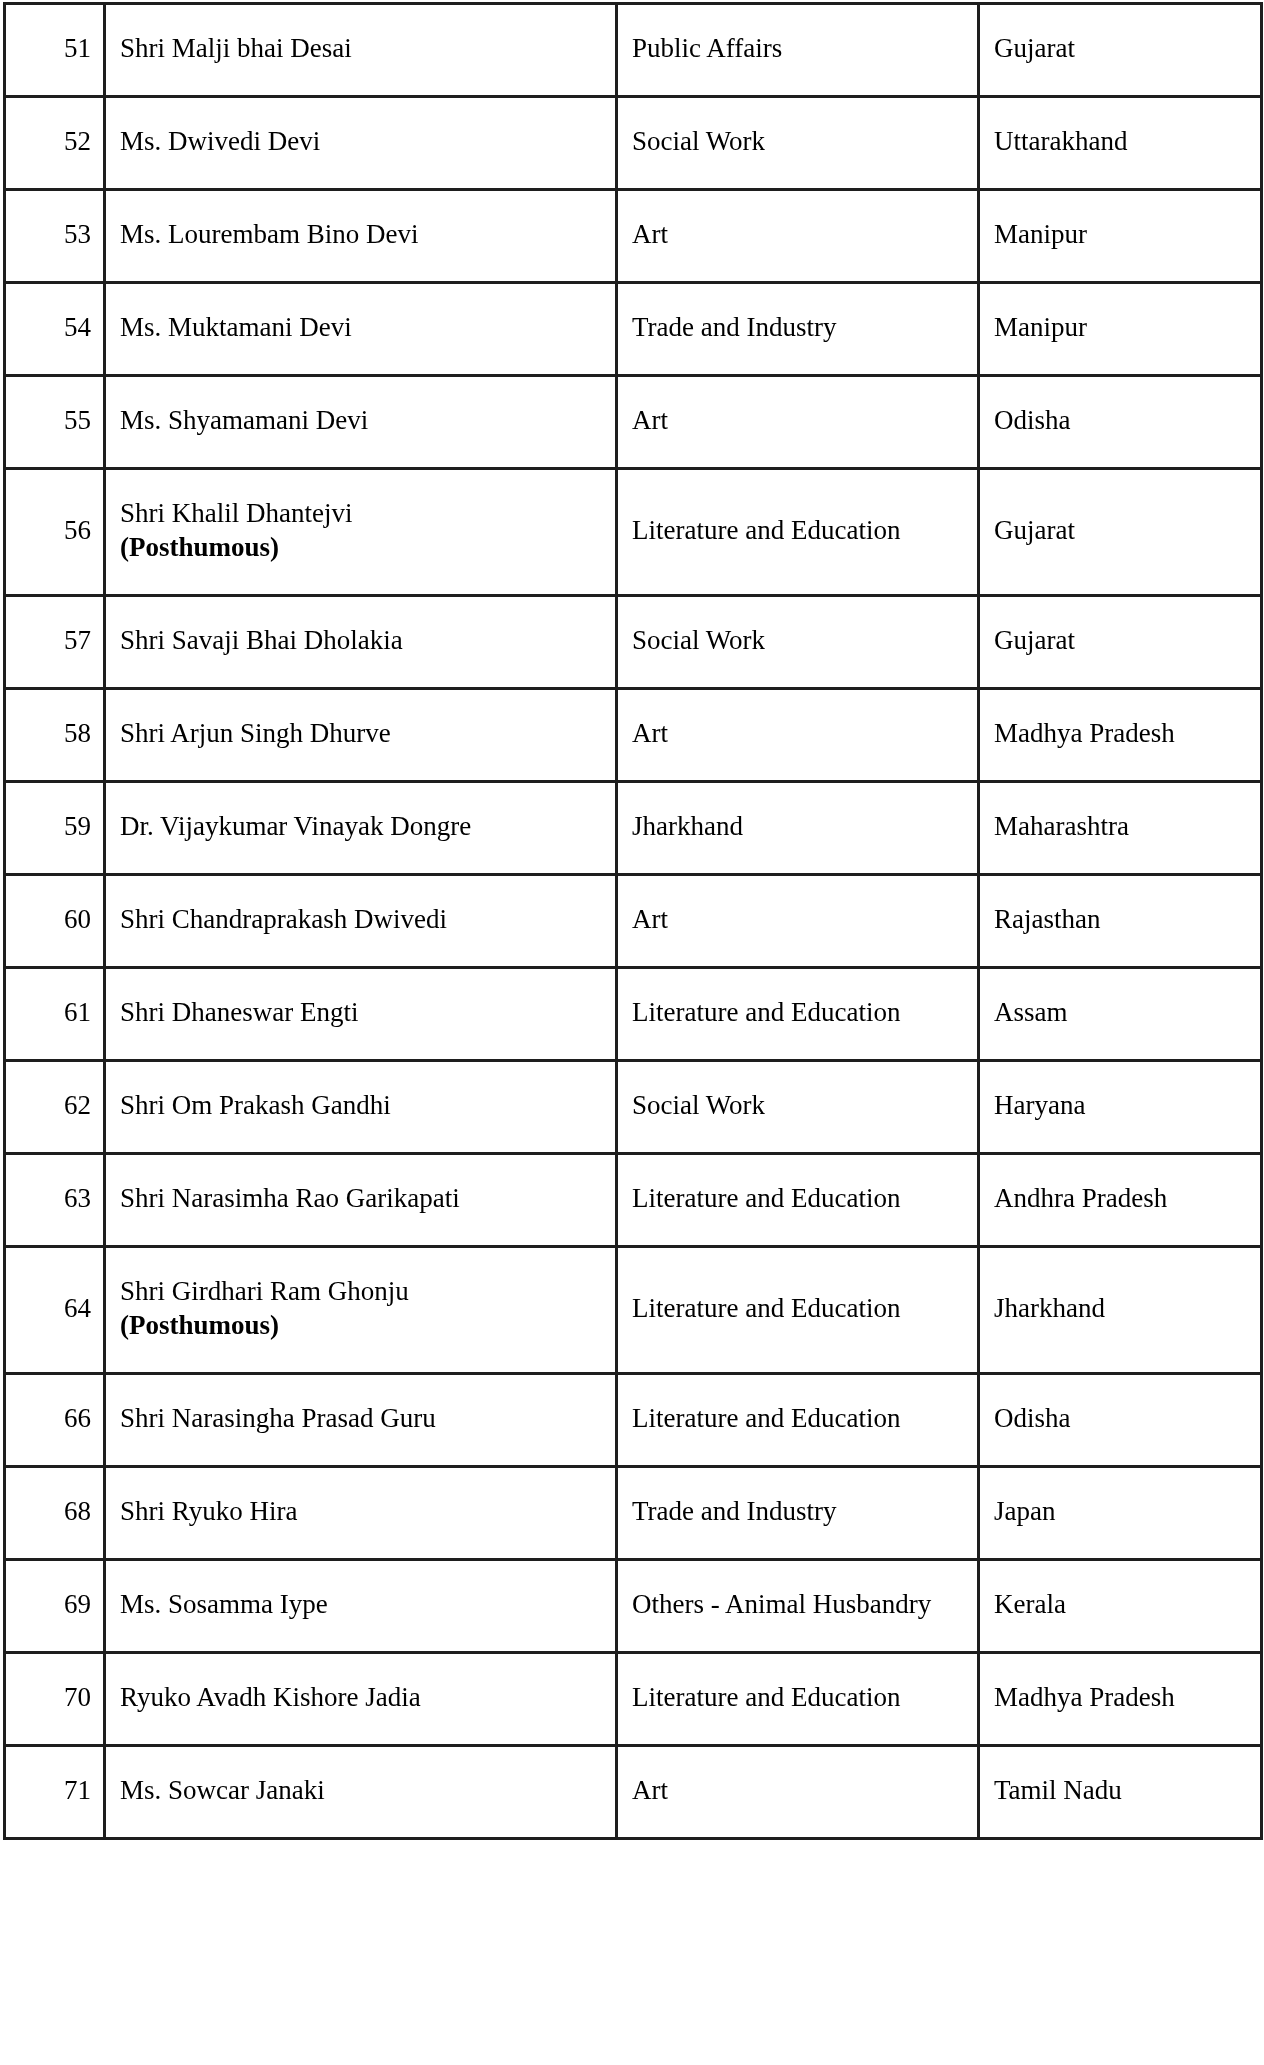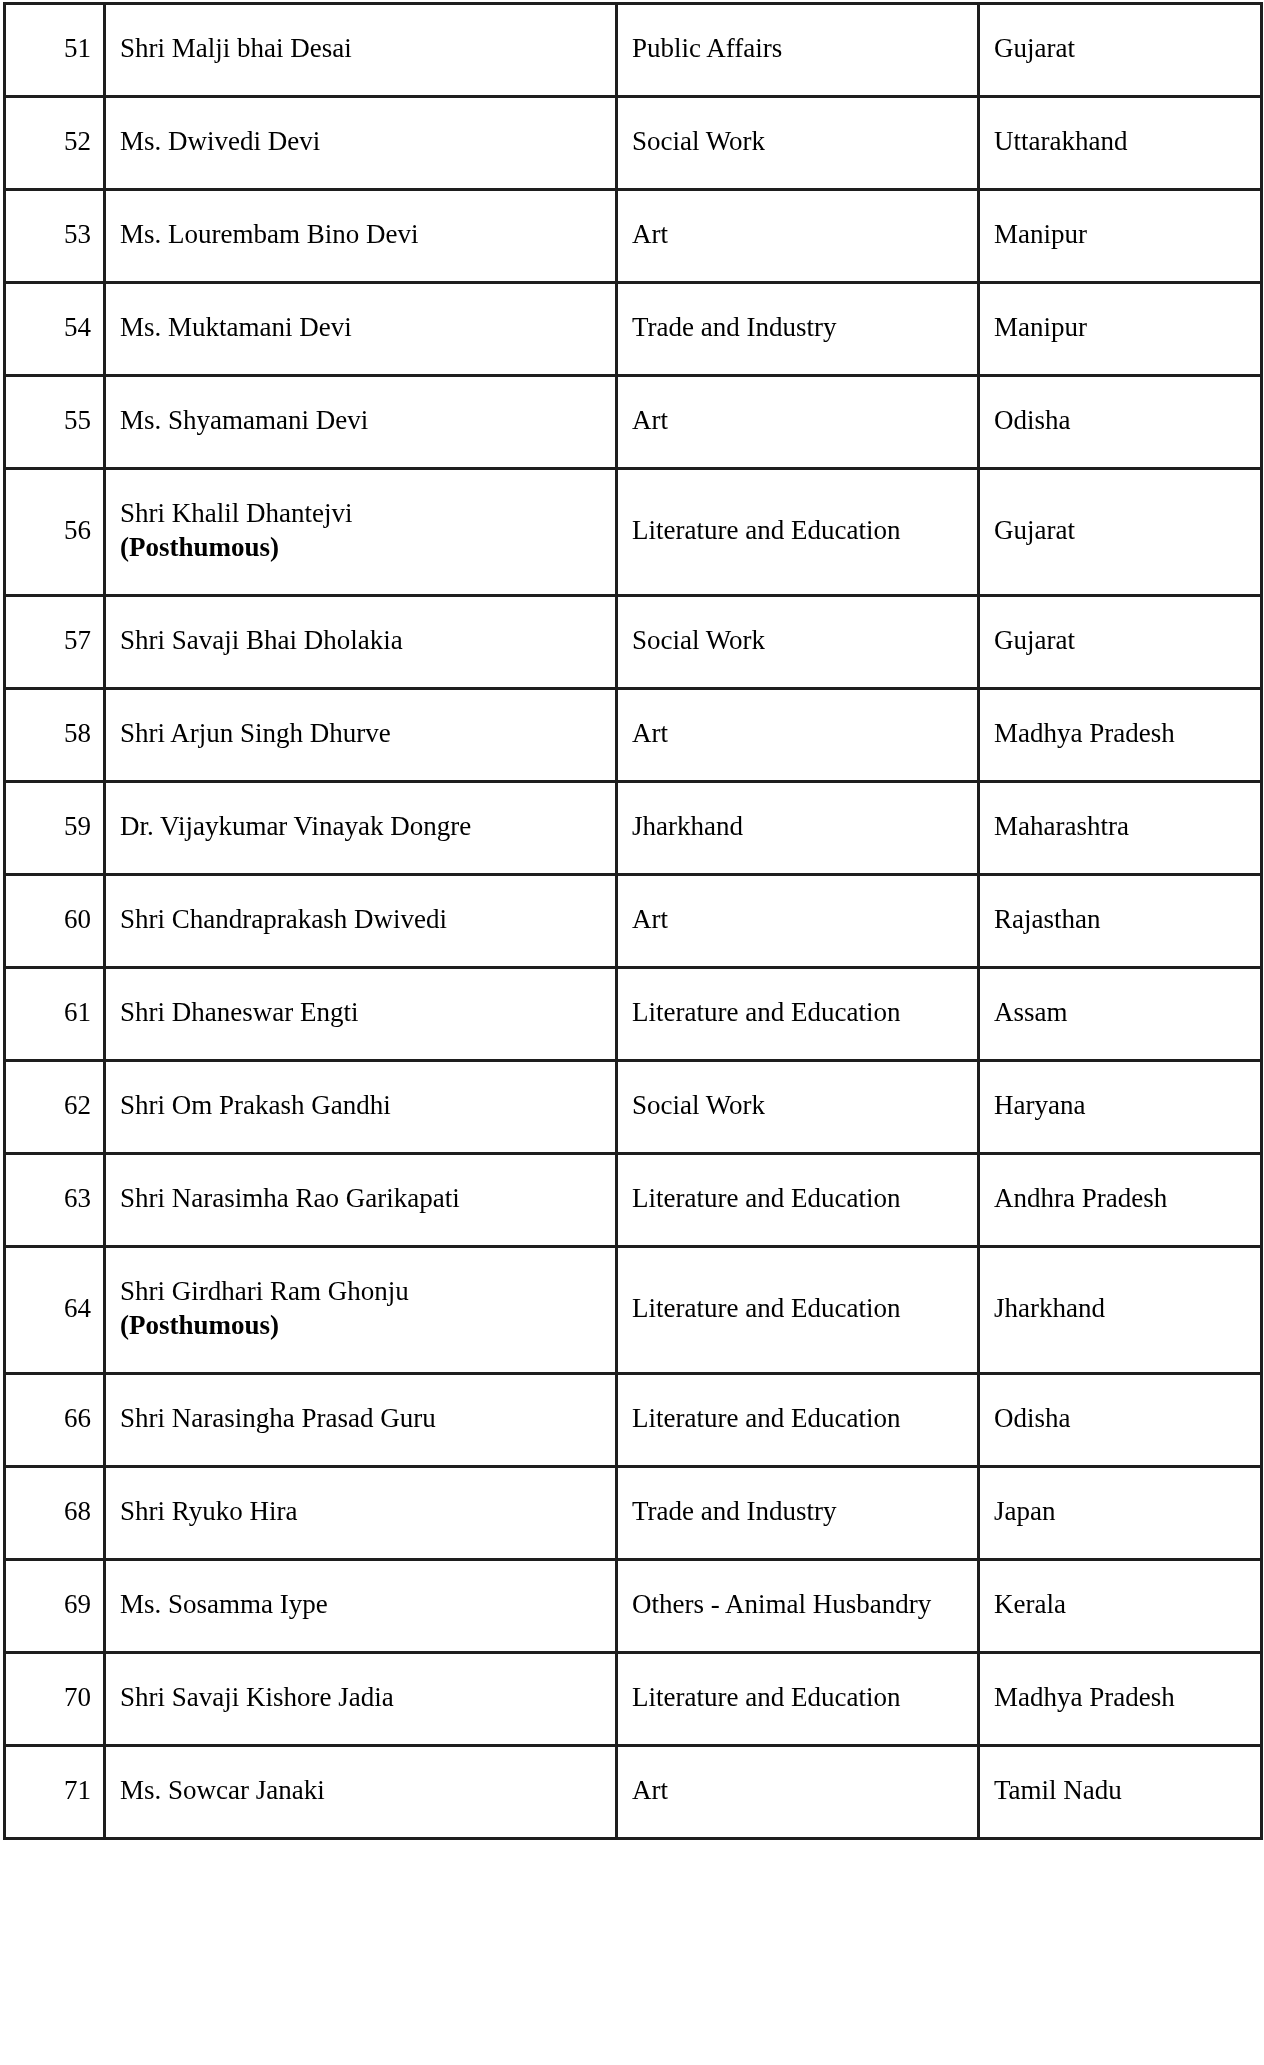--- a/index.html
+++ b/index.html
@@ -217,21 +217,21 @@
       <span>Ms. Sosamma Iype</span>
       
     </td>
     <td class="c-field">Others - Animal Husbandry</td>
     <td class="c-state">Kerala</td>
   </tr>
 
   <tr>
     <td class="c-num">70</td>
     <td class="c-name">
-      <span>Shri Savaji Kishore Jadia</span>
+      <span>Ryuko Avadh Kishore Jadia</span>
       
     </td>
     <td class="c-field">Literature and Education</td>
     <td class="c-state">Madhya Pradesh</td>
   </tr>
 
   <tr>
     <td class="c-num">71</td>
     <td class="c-name">
       <span>Ms. Sowcar Janaki</span>

